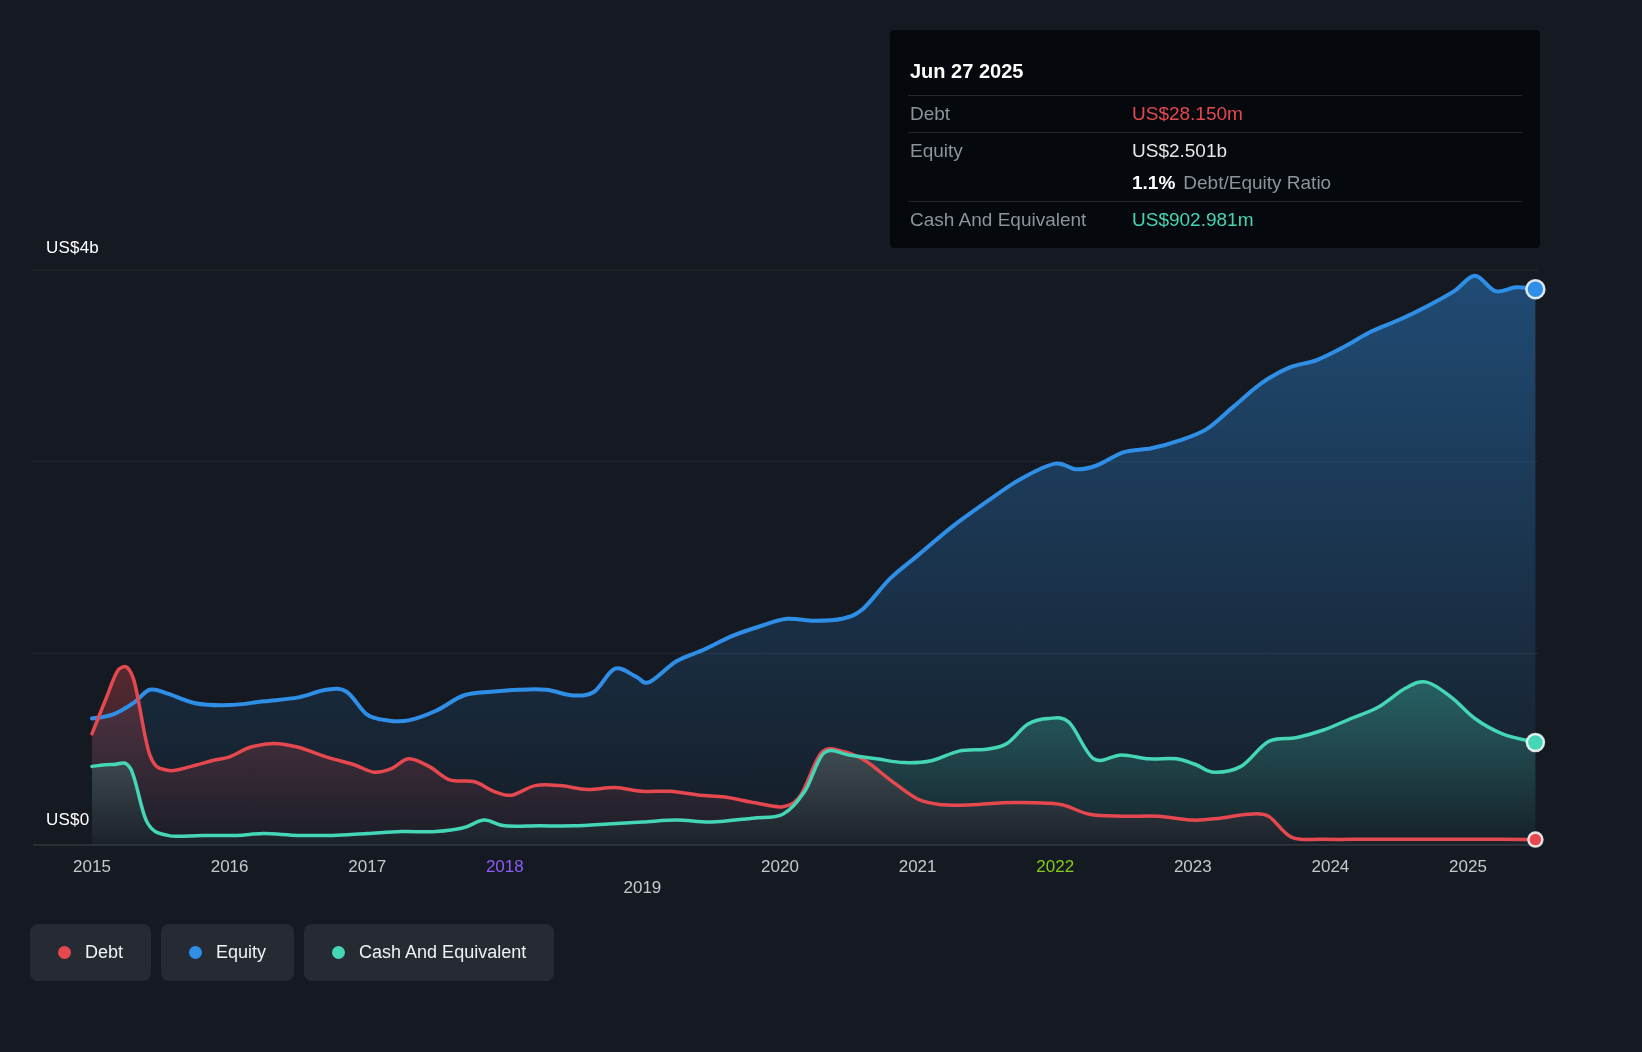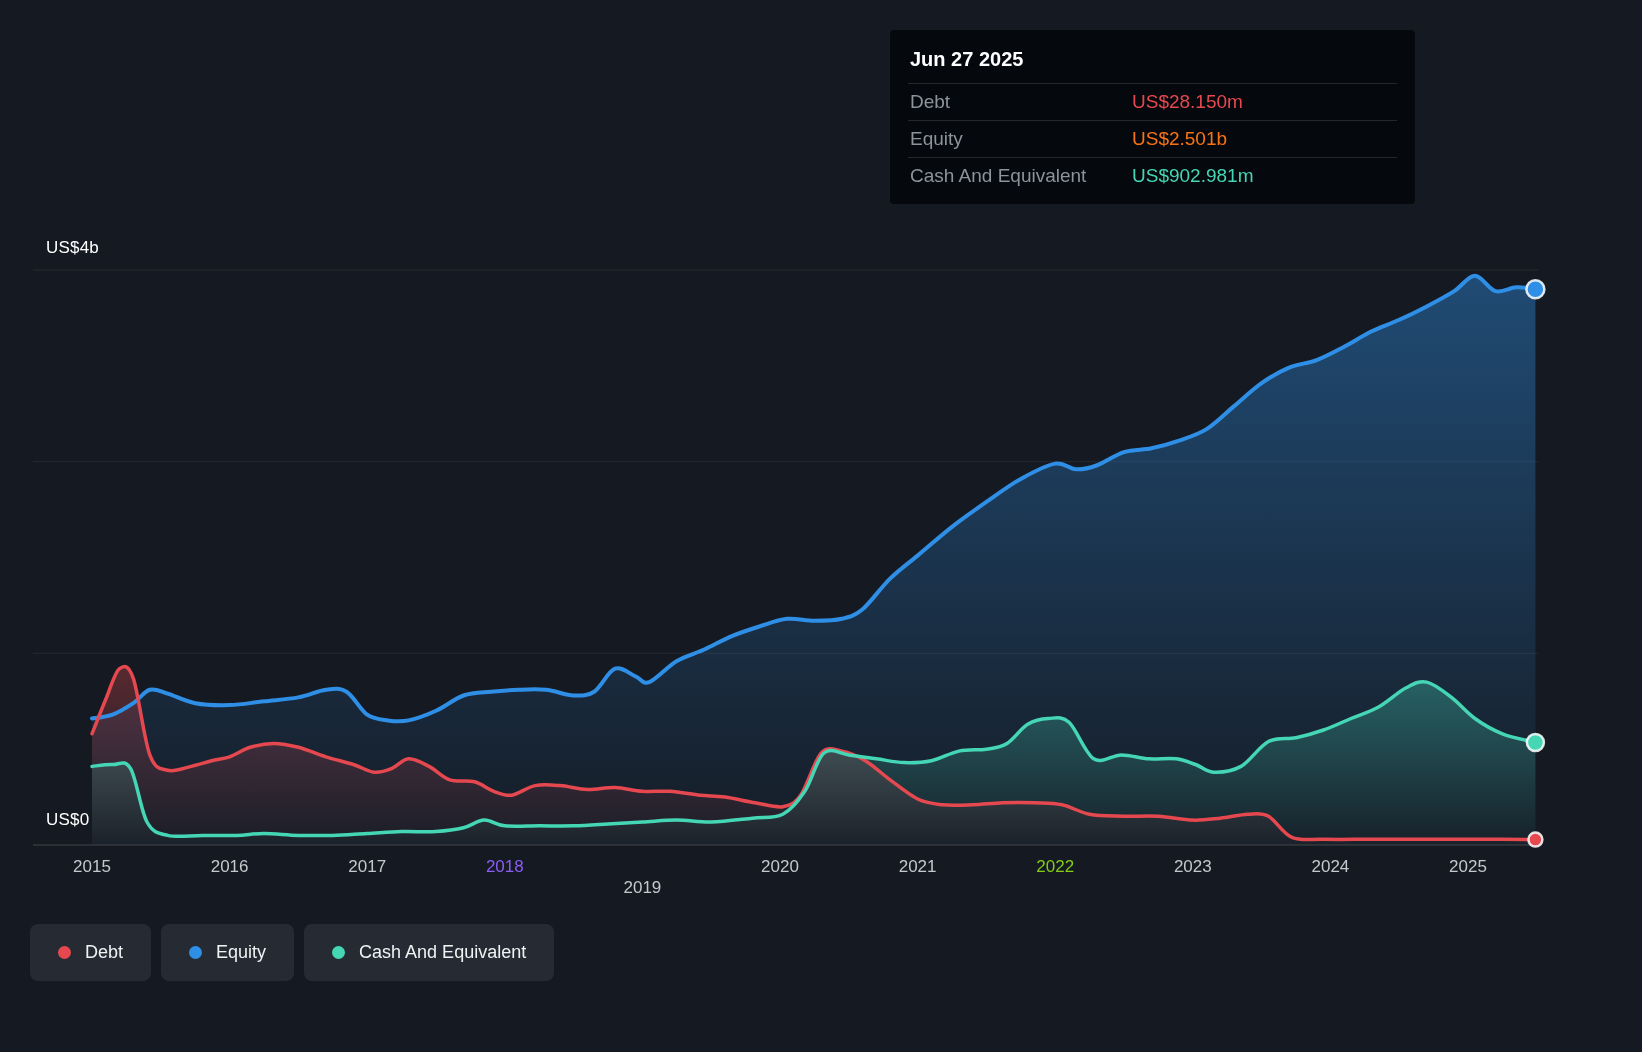--- a/index.html
+++ b/index.html
@@ -10,22 +10,22 @@
   #svg-holder{position:absolute;inset:0;}
   #svg-holder svg{display:block;}
 
   .ylabel{position:absolute;color:#ffffff;font-size:17px;font-weight:500;letter-spacing:.2px;}
   .ylabel.top{left:46px;top:238px;}
   .ylabel.bottom{left:46px;top:810px;}
 
   .xlabel{position:absolute;top:857px;transform:translateX(-50%);font-size:17px;font-weight:500;}
 
   .tooltip{
-    position:absolute;left:890px;top:30px;width:525px;
-    background:#05080c;border-radius:4px;padding:12px 18px 10px;
+    position:absolute;left:890px;top:30px;width:650px;
+    background:#05080c;border-radius:4px;padding:24px 18px 10px;
     box-sizing:border-box;
   }
   .tt-title{font-size:20px;font-weight:700;color:#ffffff;padding:6px 2px 12px;}
   .tt-row{display:flex;align-items:center;padding:7px 2px;border-top:1px solid rgba(255,255,255,0.13);font-size:19px;}
   .tt-row.ratio{border-top:none;padding-top:3px;}
   .tt-label{width:222px;flex:none;color:#8d939b;}
   .tt-value{font-weight:400;}
   .tt-spacer{width:222px;flex:none;}
   .tt-ratio-value{color:#ffffff;font-weight:700;margin-right:8px;}
   .tt-ratio-label{color:#8d939b;}
@@ -93,21 +93,26 @@
     </div>
 
   <div class="tooltip" style="background: rgb(5, 8, 12);">
     <div class="tt-title">Jun 27 2025</div>
     <div class="tt-row">
       <span class="tt-label">Debt</span>
       <span class="tt-value" style="color: rgb(229, 73, 79);">US$28.150m</span>
     </div>
     <div class="tt-row">
       <span class="tt-label">Equity</span>
-      <span class="tt-value" style="color: #f97316;">US$2.501b</span>
+      <span class="tt-value" style="color: #e5e5e5;">US$2.501b</span>
+    </div>
+    <div class="tt-row ratio">
+      <span class="tt-spacer"></span>
+      <span class="tt-ratio-value">1.1%</span>
+      <span class="tt-ratio-label">Debt/Equity Ratio</span>
     </div>
     <div class="tt-row">
       <span class="tt-label">Cash And Equivalent</span>
       <span class="tt-value" style="color: rgb(69, 214, 181);">US$902.981m</span>
     </div>
   </div>
 
   <div class="legend">
     <button class="pill">
       <span class="dot" style="background: rgb(229, 73, 79);"></span>

